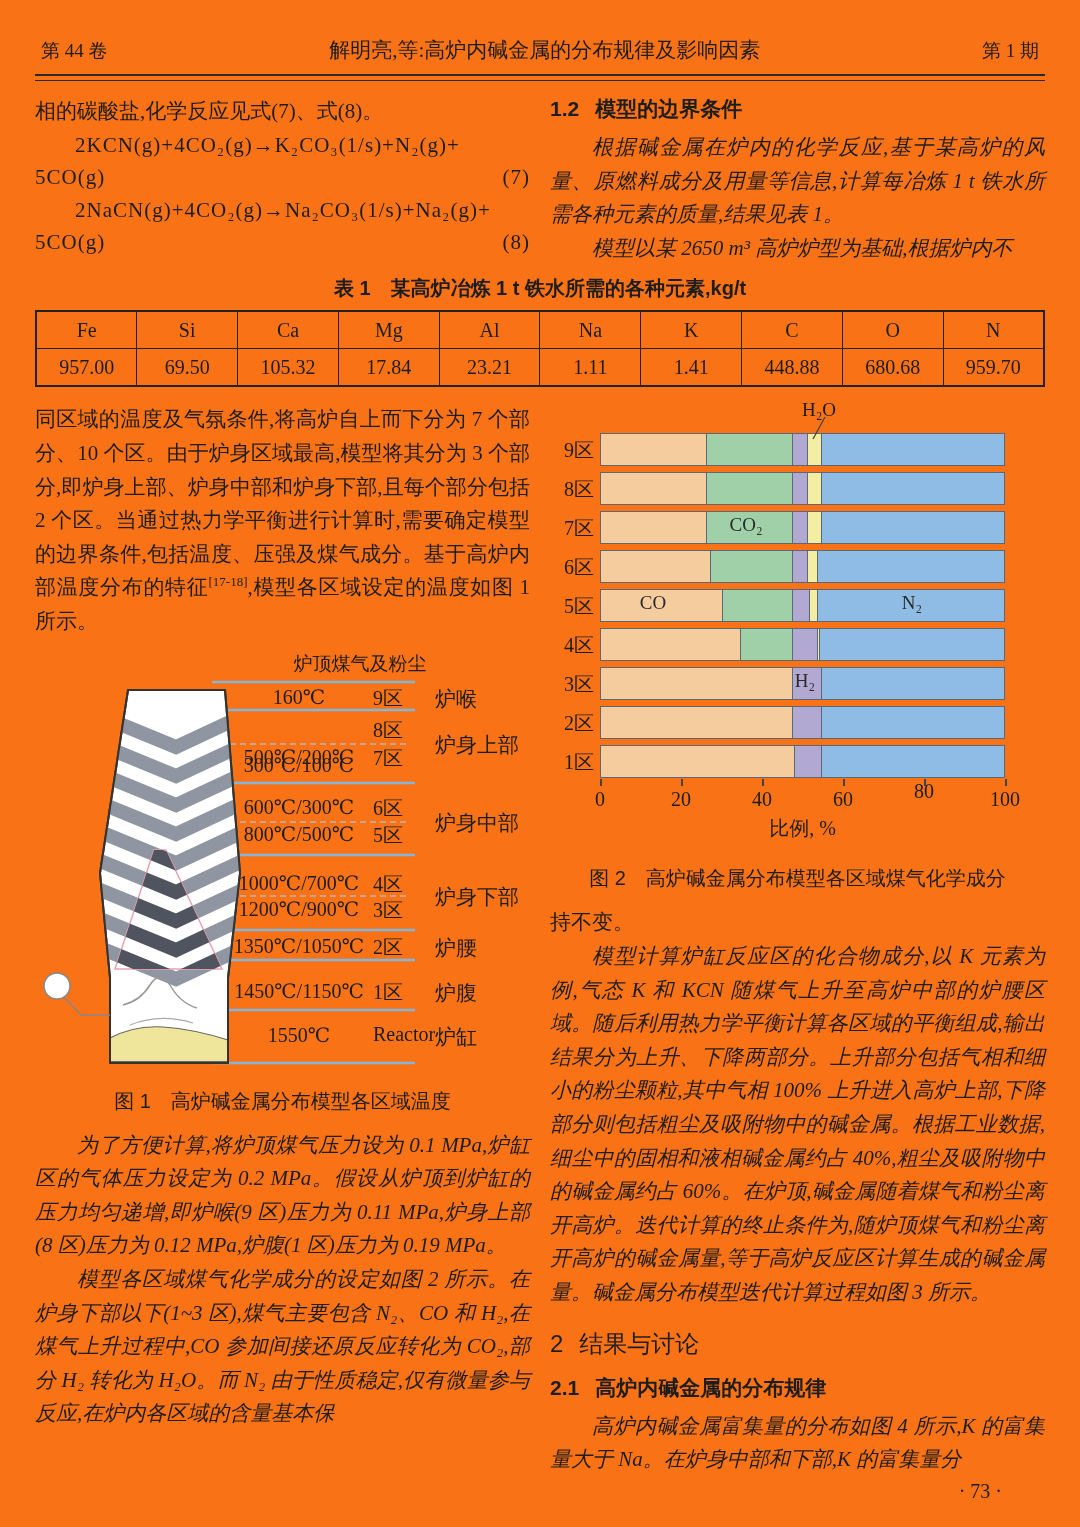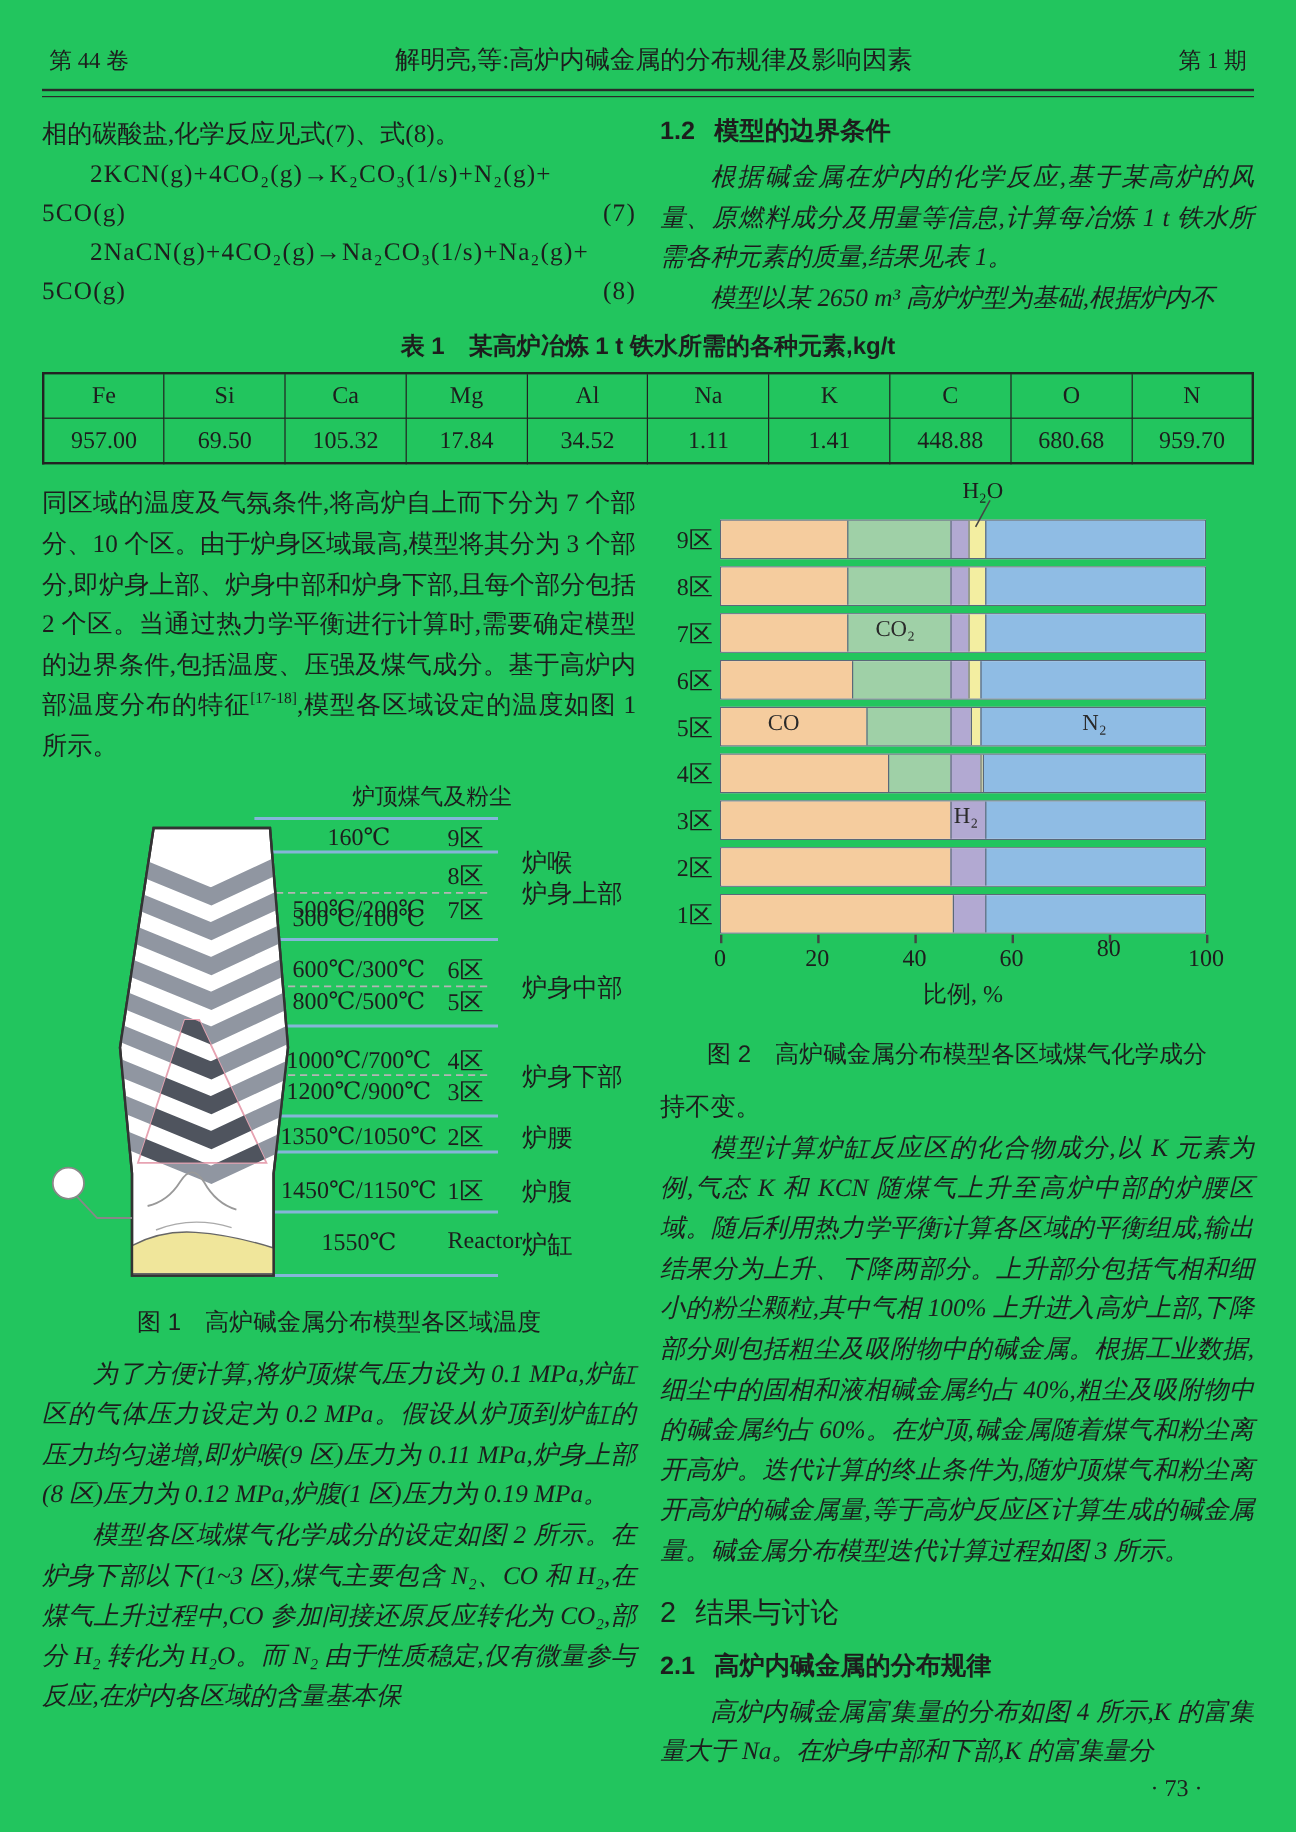--- a/index.html
+++ b/index.html
@@ -1,16 +1,16 @@
 <!DOCTYPE html>
 <html><head>
 <meta charset="utf-8">
 <style>
   html,body{margin:0;padding:0;background:#fff;}
-  .page{position:relative;width:1080px;height:1527px;background:#22c55e;overflow:hidden;
+  .page{position:relative;width:1080px;height:1527px;background:#f97316;overflow:hidden;
         font-family:"Liberation Serif","DejaVu Serif",serif;color:#1d1d1d;
         box-sizing:border-box;padding:30px 35px 0 35px;}
   
   .hdr{display:flex;justify-content:space-between;align-items:flex-end;font-size:19px;padding:6px 6px 10px 6px;}
   .hdr .ttl{font-size:21px;}
   .hdr-rule{border-top:2.5px solid #2a2a2a;border-bottom:1.5px solid #2a2a2a;height:4px;margin:0 0 14px 0;}
   
   .band{display:flex;gap:20px;}
   .col{width:495px;box-sizing:border-box;}
   p.body{font-size:21px;line-height:1.6;text-align:justify;margin:0;}
@@ -101,21 +101,21 @@
             <td>K</td>
             <td>C</td>
             <td>O</td>
             <td>N</td>
           </tr>
         <tr id="t1-vals">
             <td>957.00</td>
             <td>69.50</td>
             <td>105.32</td>
             <td>17.84</td>
-            <td>34.52</td>
+            <td>23.21</td>
             <td>1.11</td>
             <td>1.41</td>
             <td>448.88</td>
             <td>680.68</td>
             <td>959.70</td>
           </tr>
       </tbody>
     </table>
   </div>
 
@@ -193,21 +193,21 @@
             <div class="f1temp" style="top: 218px;">1000℃/700℃</div>
             <div class="f1zone" style="top: 218px;">4区</div>
             <div class="f1temp" style="top: 244px;">1200℃/900℃</div>
             <div class="f1zone" style="top: 244px;">3区</div>
             <div class="f1temp" style="top: 281px;">1350℃/1050℃</div>
             <div class="f1zone" style="top: 281px;">2区</div>
             <div class="f1temp" style="top: 326px;">1450℃/1150℃</div>
             <div class="f1zone" style="top: 326px;">1区</div>
             <div class="f1temp" style="top: 370px;">1550℃</div>
             <div class="f1zone" style="top: 370px;">Reactor</div>
-            <div class="f1sec" style="top: 32px; margin-top: 20px;">炉喉</div>
+            <div class="f1sec" style="top: 32px;">炉喉</div>
             <div class="f1sec" style="top: 78px;">炉身上部</div>
             <div class="f1sec" style="top: 156px;">炉身中部</div>
             <div class="f1sec" style="top: 230px;">炉身下部</div>
             <div class="f1sec" style="top: 281px;">炉腰</div>
             <div class="f1sec" style="top: 326px;">炉腹</div>
             <div class="f1sec" style="top: 370px;">炉缸</div>
           </div>
       </div>
       <div class="figcap">图 1　高炉碱金属分布模型各区域温度</div>
 

